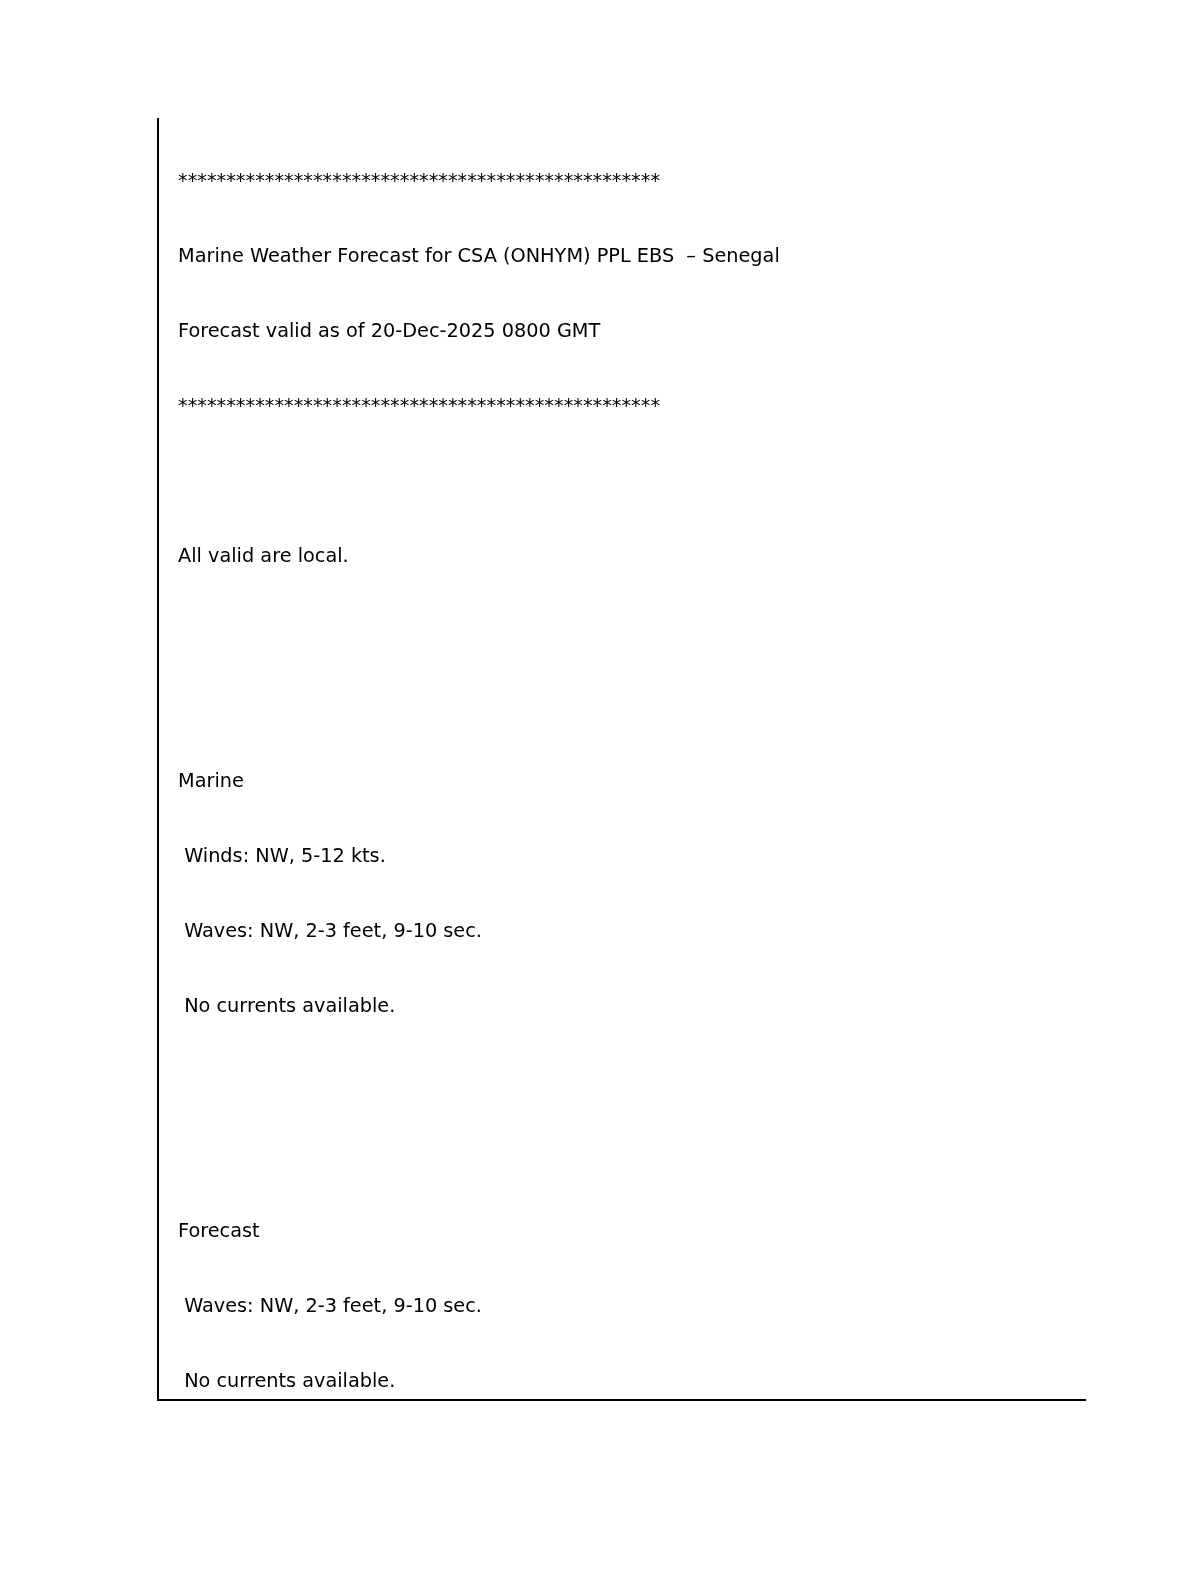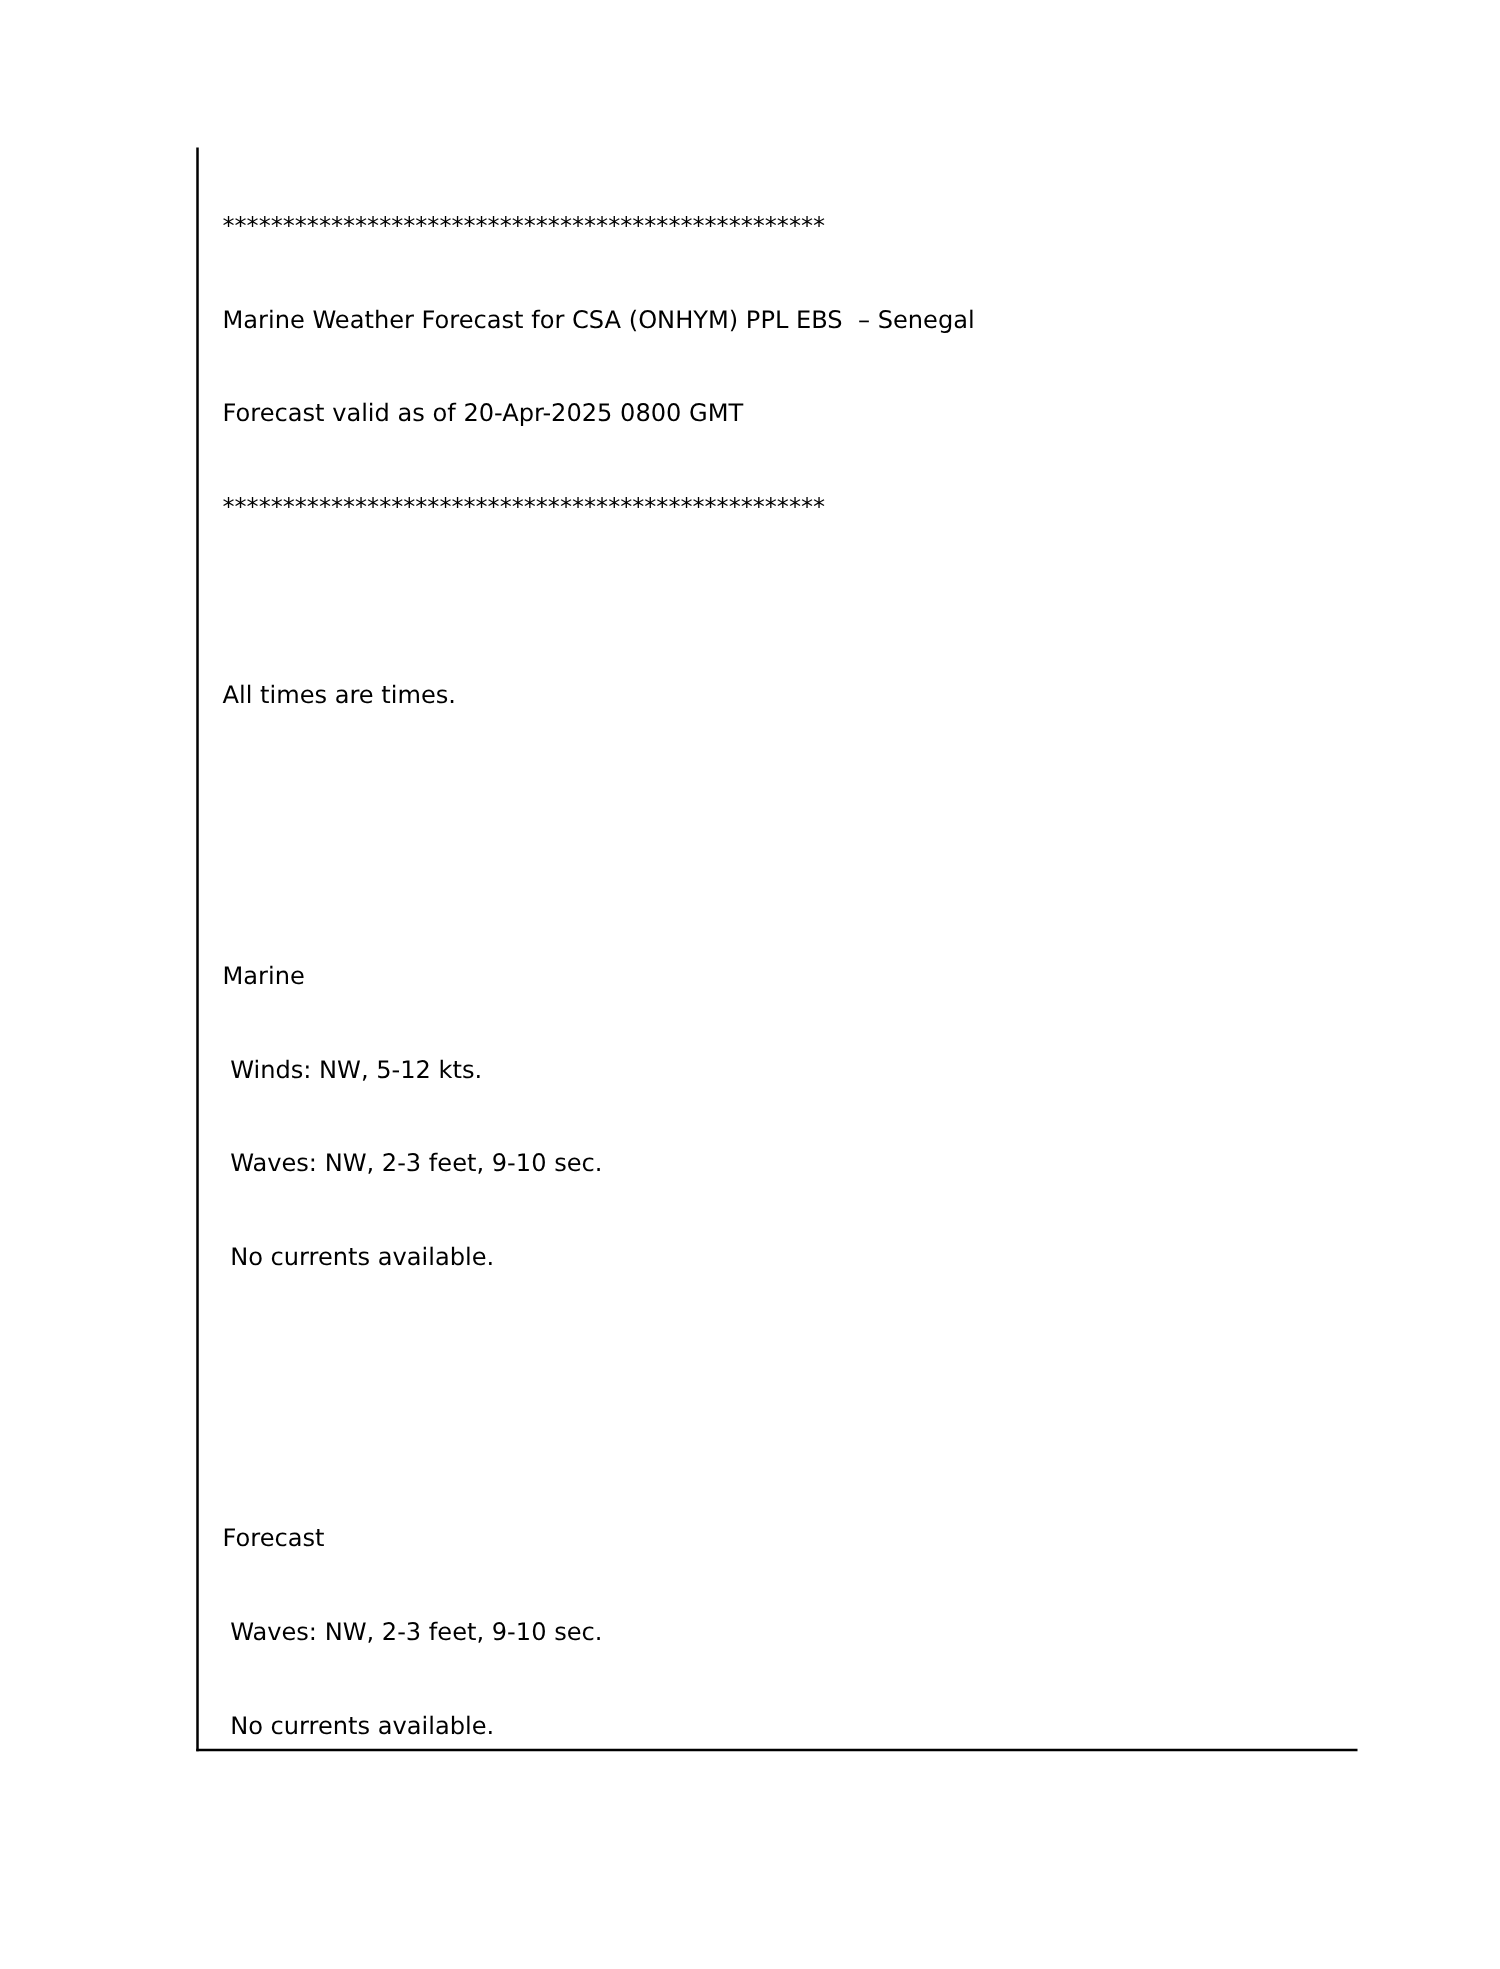--- a/index.html
+++ b/index.html
@@ -40,24 +40,24 @@
   .section { margin-bottom: 25px; }
 </style>
 </head>
 <body>
 
 <div class="page-frame"></div>
 
 <div class="doc">
   <div class="line">**************************************************</div>
   <div class="line">Marine Weather Forecast for CSA (ONHYM) PPL EBS  – Senegal</div>
-  <div class="line">Forecast valid as of 20-Apr-2025 0800 GMT</div>
+  <div class="line">Forecast valid as of 20-Dec-2025 0800 GMT</div>
   <div class="line">**************************************************</div>
   <div class="gap"></div>
-  <div class="line">All times are times.</div>
+  <div class="line">All valid are local.</div>
   <div class="gap"></div>
 
   <div class="section">
     <div class="line">Marine</div>
     <div class="line"> Winds: NW, 5-12 kts.</div>
     <div class="line"> Waves: NW, 2-3 feet, 9-10 sec.</div>
     <div class="line"> No currents available.</div>
   </div>
 
   <div class="section">

